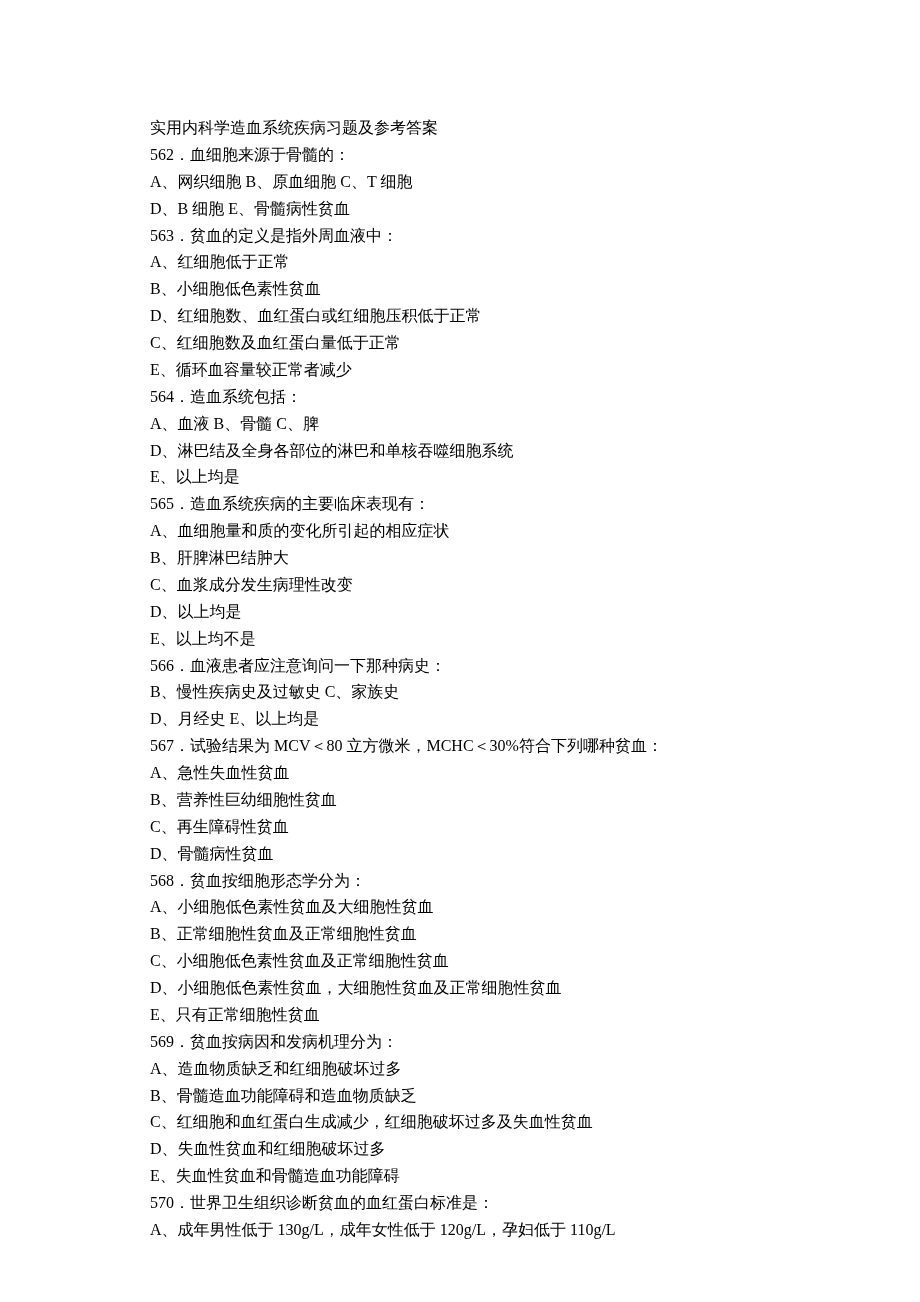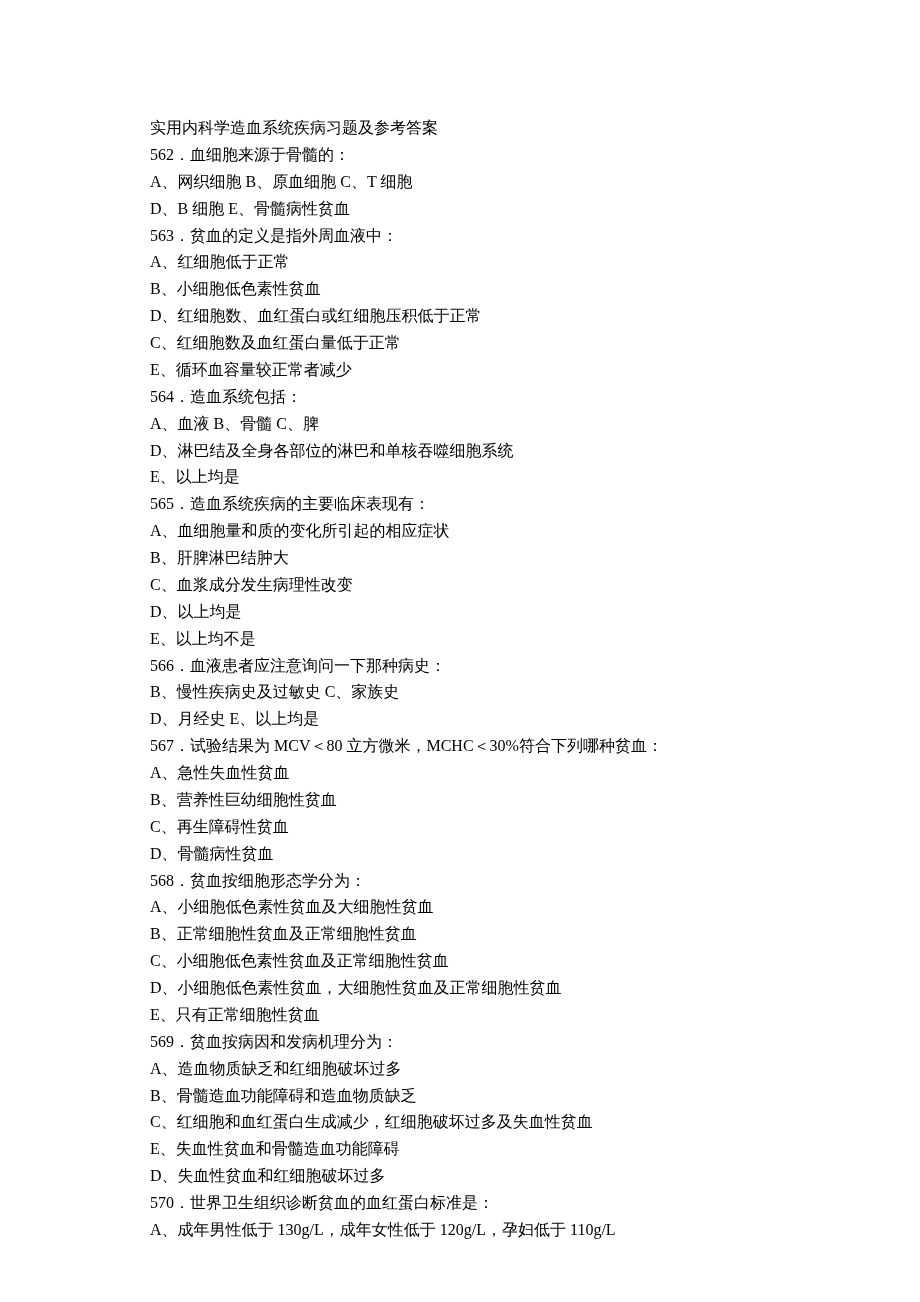--- a/index.html
+++ b/index.html
@@ -55,18 +55,18 @@
       <p>568．贫血按细胞形态学分为：</p>
       <p>A、小细胞低色素性贫血及大细胞性贫血</p>
       <p>B、正常细胞性贫血及正常细胞性贫血</p>
       <p>C、小细胞低色素性贫血及正常细胞性贫血</p>
       <p>D、小细胞低色素性贫血，大细胞性贫血及正常细胞性贫血</p>
       <p>E、只有正常细胞性贫血</p>
       <p>569．贫血按病因和发病机理分为：</p>
       <p>A、造血物质缺乏和红细胞破坏过多</p>
       <p>B、骨髓造血功能障碍和造血物质缺乏</p>
       <p>C、红细胞和血红蛋白生成减少，红细胞破坏过多及失血性贫血</p>
+      <p>D、失血性贫血和红细胞破坏过多</p>
       <p>E、失血性贫血和骨髓造血功能障碍</p>
-      <p>D、失血性贫血和红细胞破坏过多</p>
       <p>570．世界卫生组织诊断贫血的血红蛋白标准是：</p>
       <p>A、成年男性低于 130g/L，成年女性低于 120g/L，孕妇低于 110g/L</p>
     </div>
 </div>
 
 </body></html>

